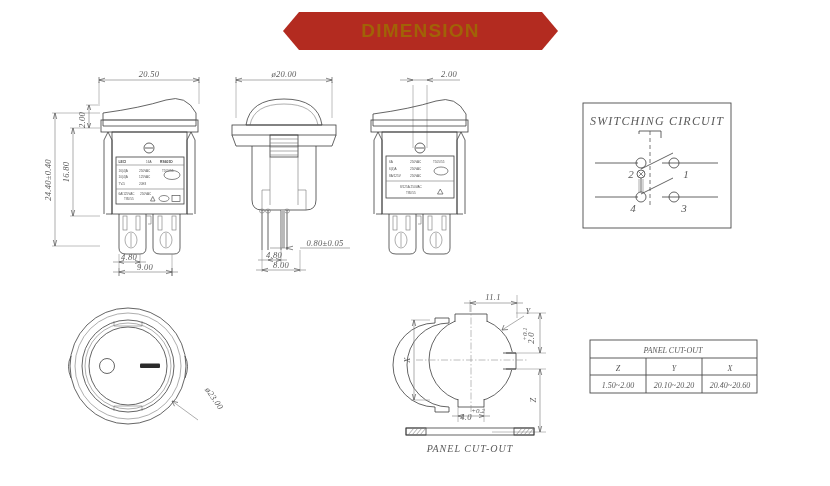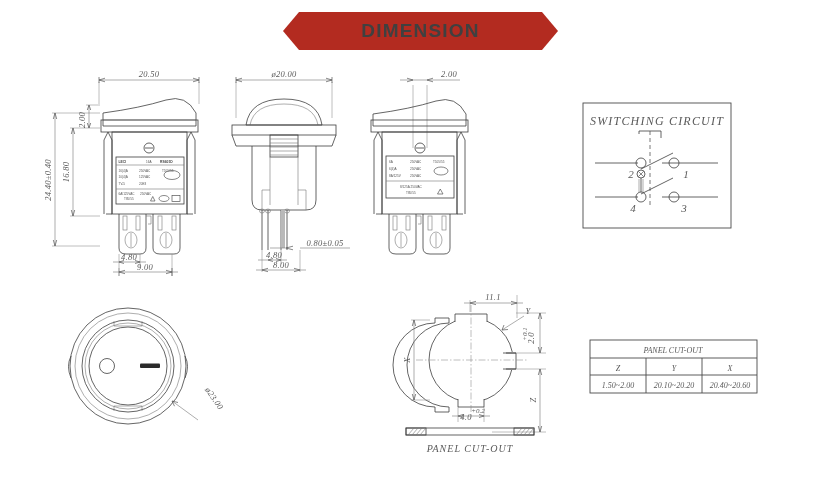--- a/index.html
+++ b/index.html
@@ -6,21 +6,21 @@
   body{
     width:830px;height:486px;background:#ffffff;
     font-family:"Liberation Serif", serif;
     color:#4a4a4a;overflow:hidden;position:relative;
   }
   #sheet{position:absolute;left:0;top:0;width:830px;height:486px;}
   .banner-wrap{position:absolute;left:283px;top:12px;width:275px;height:38px;}
   .banner-label{
     position:absolute;left:0;top:0;width:275px;height:38px;
     display:flex;align-items:center;justify-content:center;
-    color:#404040;font-family:"Liberation Sans",sans-serif;
+    color:#a16207;font-family:"Liberation Sans",sans-serif;
     font-size:19px;font-weight:bold;letter-spacing:1.2px;
     z-index:3;pointer-events:none;
   }
   svg{display:block;}
   text{fill:#5a5a5a;font-family:"Liberation Serif",serif;}
   .dim{font-size:8.5px;font-style:italic;letter-spacing:.3px;}
   .dimsm{font-size:7px;font-style:italic;}
   .ttl{font-size:12px;font-style:italic;letter-spacing:1.2px;}
   .ttl2{font-size:10px;font-style:italic;letter-spacing:1px;}
   .tbl{font-size:8px;font-style:italic;}

